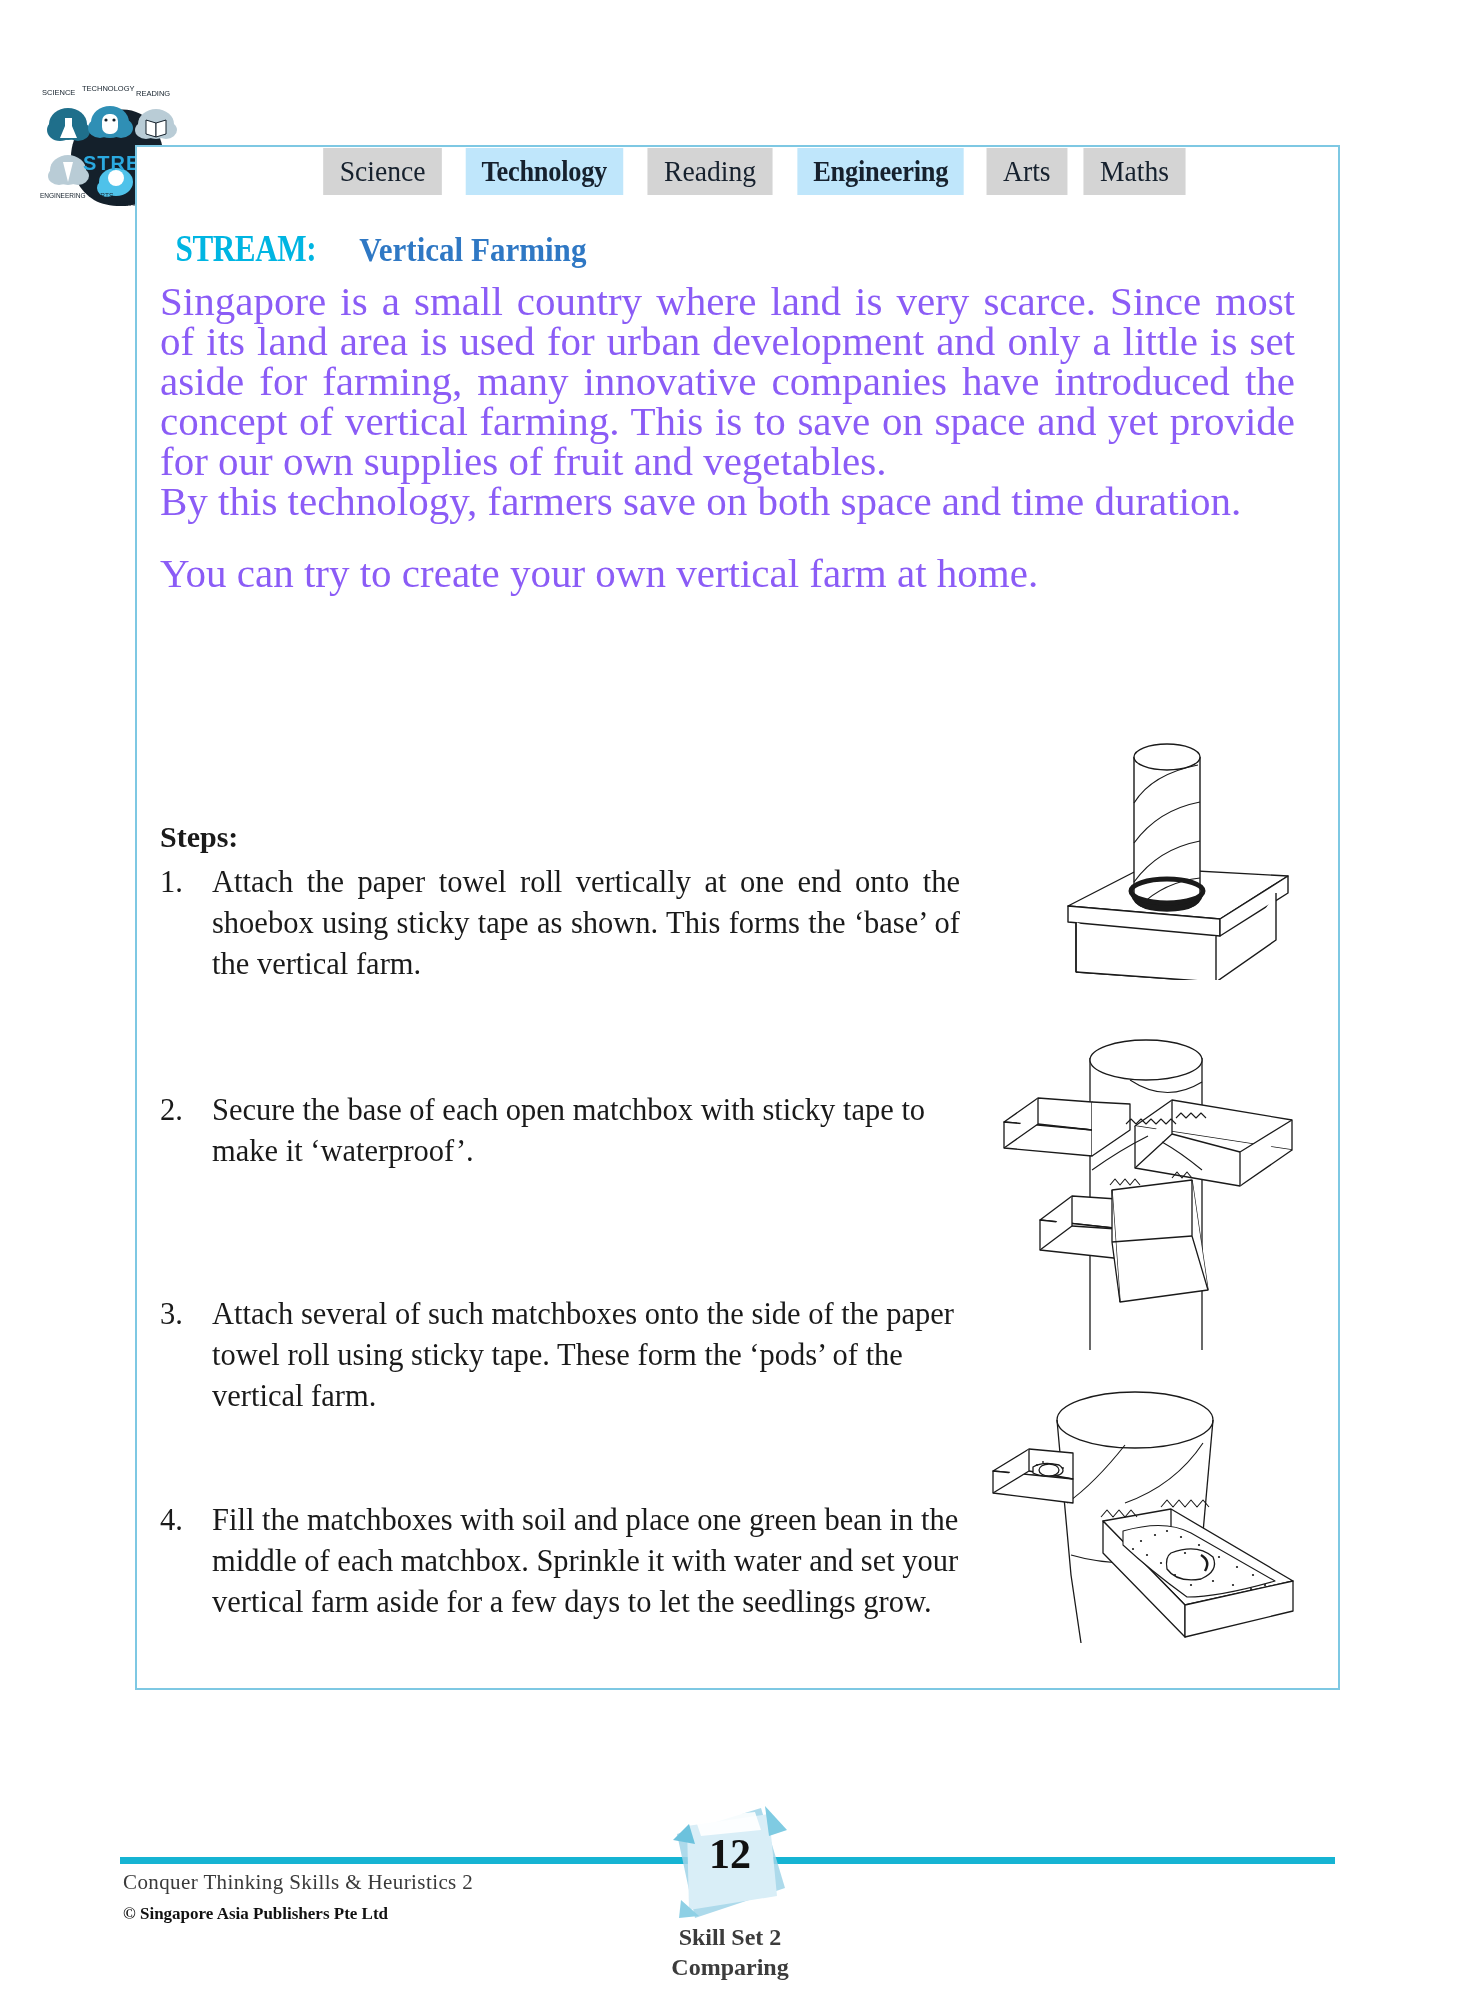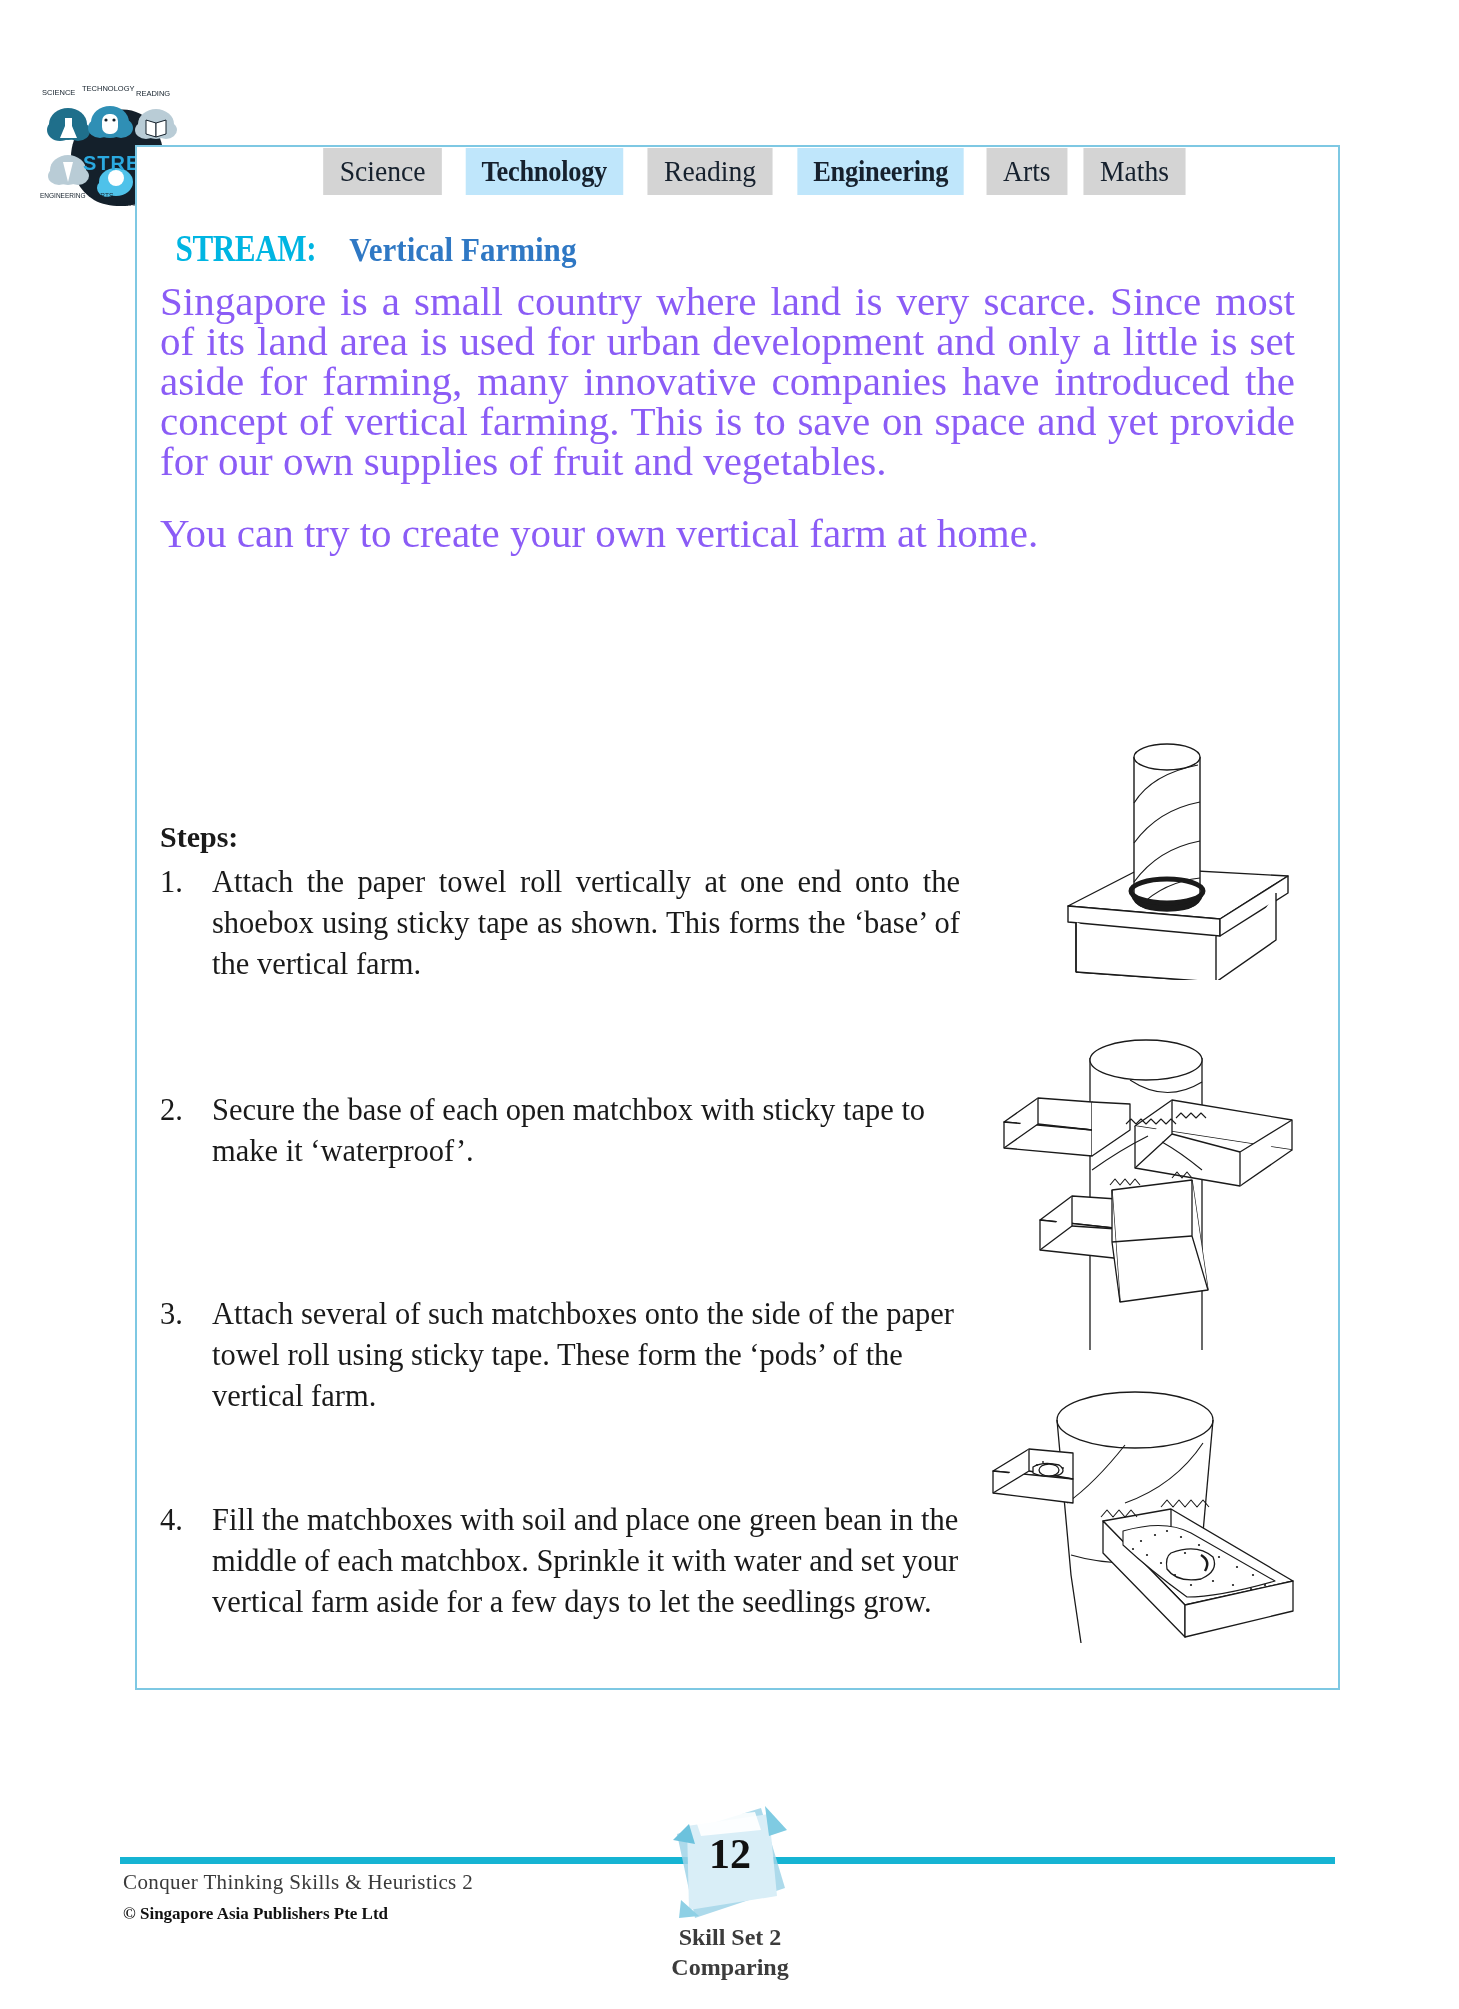--- a/index.html
+++ b/index.html
@@ -77,21 +77,21 @@
     transform-origin: center bottom;
   }
 
   
   .heading {
     position: absolute;
     left: 160px;
     top: 226px;
     display: flex;
     align-items: baseline;
-    gap: 10px;
+    gap: 20px;
     z-index: 6;
   }
   .heading .stream {
     color: #00b5e2;
     font-family: "Liberation Serif", serif;
     font-weight: bold;
     font-size: 38px;
     letter-spacing: -0.5px;
     transform: scaleX(0.82);
     transform-origin: left baseline;
@@ -297,20 +297,21 @@
     <div class="tab inactive">Maths</div>
   </div>
 
   <div class="heading">
     <span class="stream">STREAM:</span>
     <span class="topic">Vertical Farming</span>
   </div>
 
   <div class="body-text">
     <p class="para">Singapore is a small country where land is very scarce. Since most of its land area is used for urban development and only a little is set aside for farming, many innovative companies have introduced the concept of vertical farming. This is to save on space and yet provide for our own supplies of fruit and vegetables.</p>
+    <p class="para noj">By this technology, farmers save on both space and time duration.</p>
     <div class="para-gap"></div>
     <p class="para noj">You can try to create your own vertical farm at home.</p>
   </div>
 
   <div class="steps-heading">Steps:</div>
 
   <div class="step" id="step-1">
     <span class="num">1.</span>
     <span class="txt">Attach the paper towel roll vertically at one end onto the shoebox using sticky tape as shown. This forms the ‘base’ of the vertical farm.</span>
   </div>

